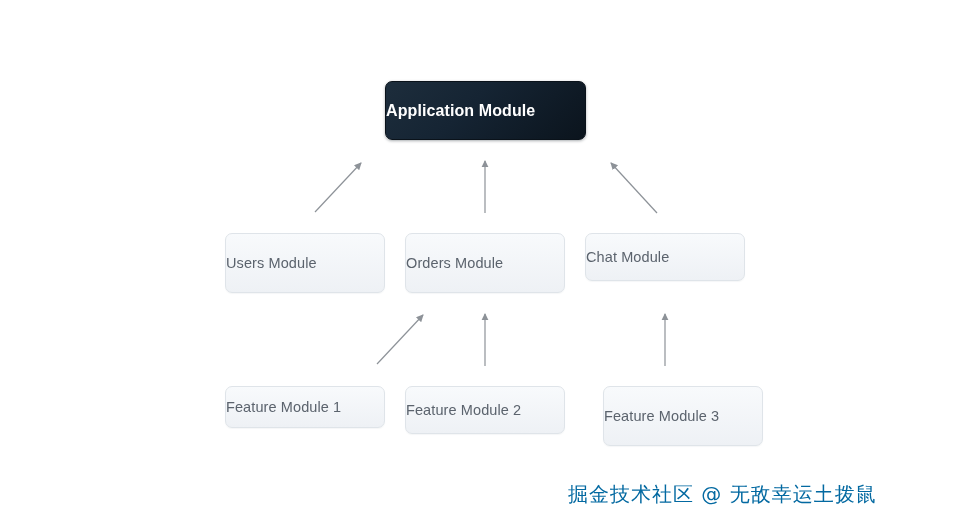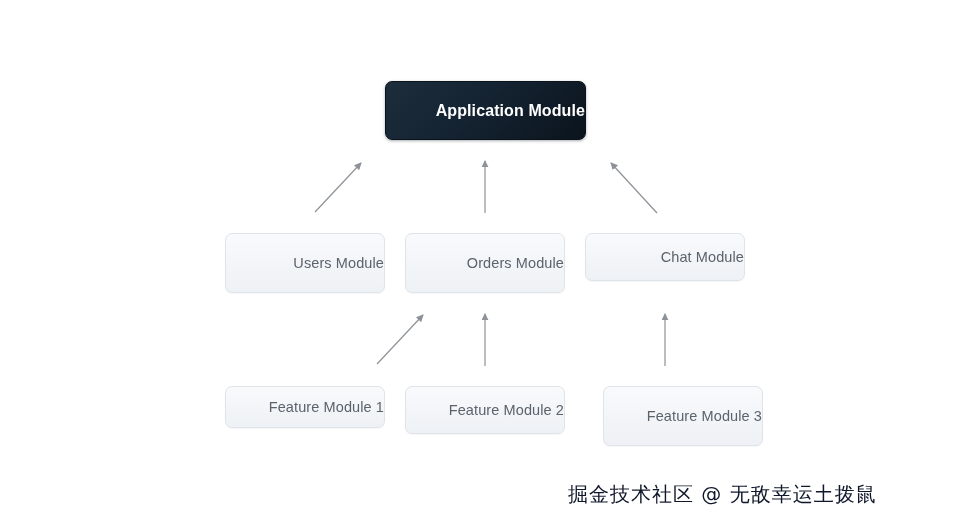--- a/index.html
+++ b/index.html
@@ -15,21 +15,21 @@
     width: 970px;
     height: 526px;
     background: #ffffff;
     overflow: hidden;
   }
   .node {
     position: absolute;
     box-sizing: border-box;
     display: flex;
     align-items: center;
-    justify-content: flex-end;
+    justify-content: flex-start;
     border-radius: 7px;
     text-align: center;
     letter-spacing: 0.1px;
   }
   .node-root {
     background: linear-gradient(135deg, #1d2d3c 0%, #152433 42%, #0b141d 100%);
     color: #ffffff;
     font-size: 16px;
     font-weight: bold;
     box-shadow: 0 1px 3px rgba(10,20,30,0.35);
@@ -51,21 +51,21 @@
     position: absolute;
     left: 0;
     top: 0;
     width: 970px;
     height: 526px;
     pointer-events: none;
   }
   .watermark {
     position: absolute;
     white-space: nowrap;
-    color: #0f172a;
+    color: #0369a1;
     font-size: 20px;
     font-family: "DejaVu Sans", "Liberation Sans", sans-serif;
     letter-spacing: 1px;
     text-shadow: 0 1px 0 #ffffff;
   }
 </style>
 </head>
 <body>
 
 <div id="canvas">

